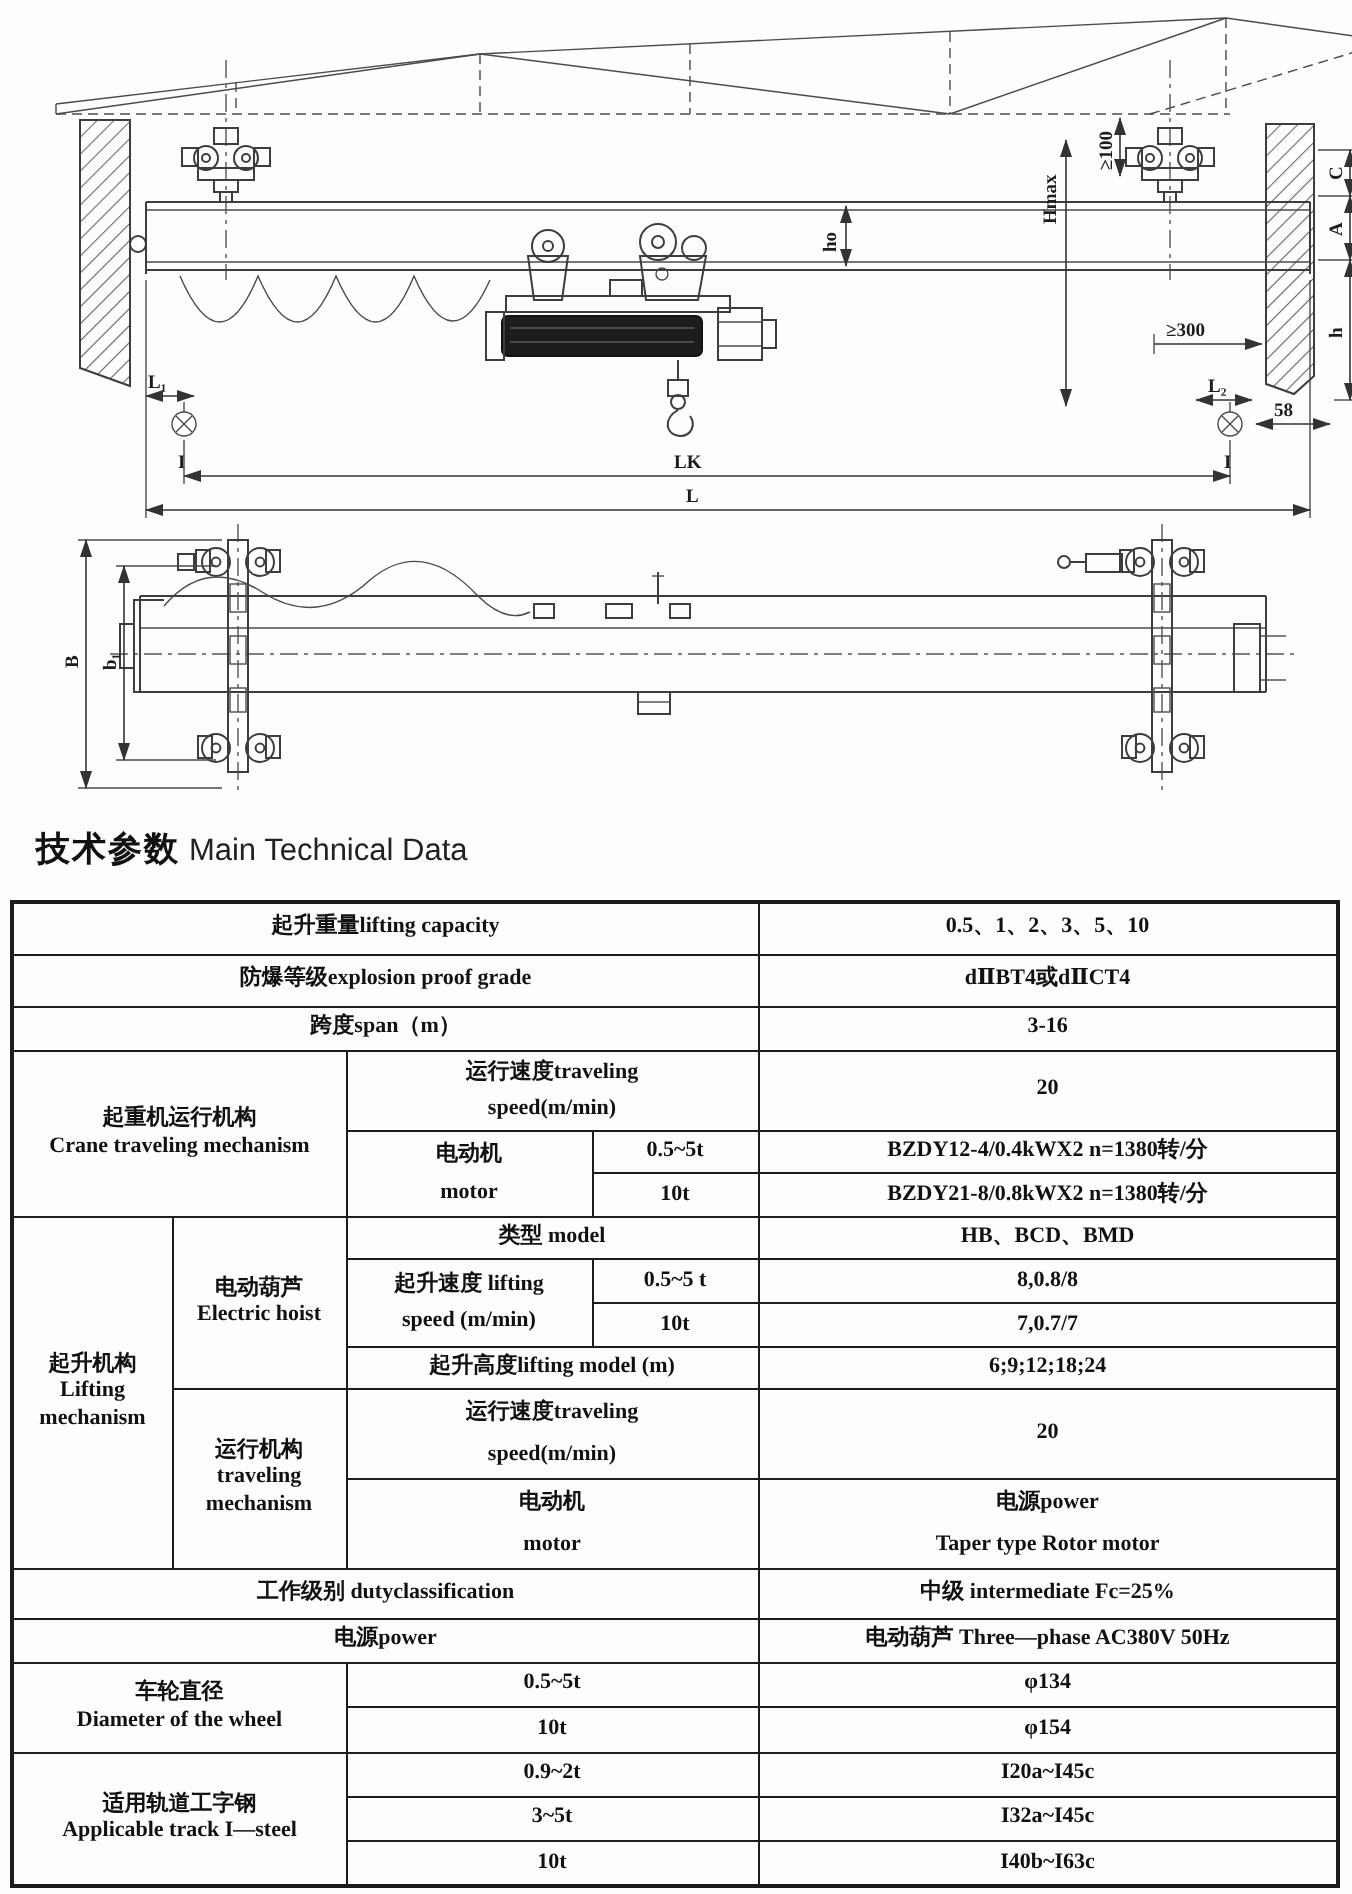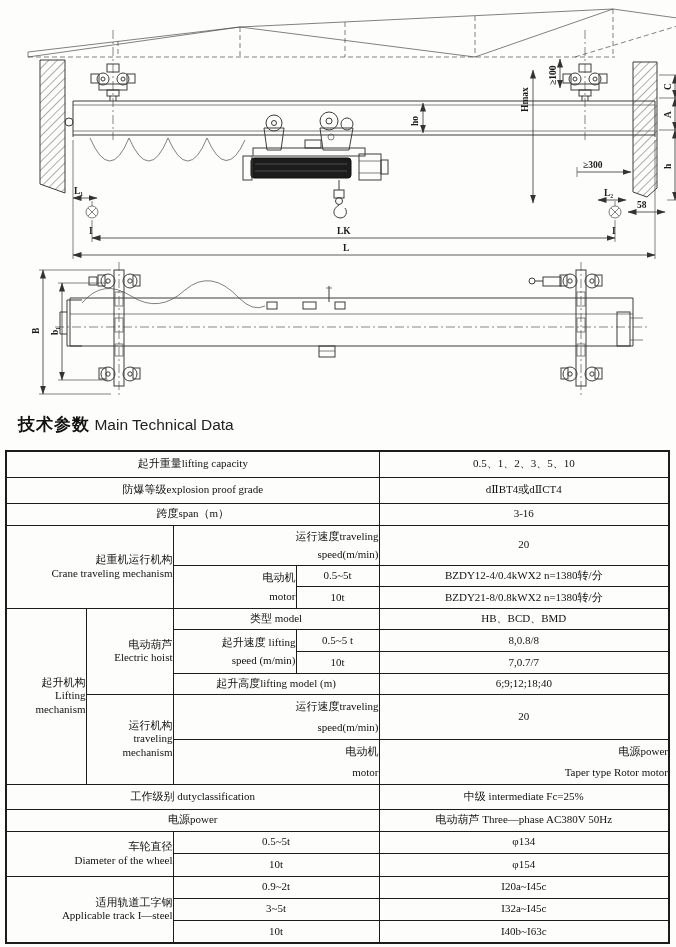--- a/index.html
+++ b/index.html
@@ -16,23 +16,23 @@
            font-size:9.5px;fill:#1c1c1c;}
   
   #heading{position:absolute;left:18px;top:413px;white-space:nowrap;
            font-family:"Liberation Sans","DejaVu Sans",sans-serif;}
   #heading .zh{font-size:17px;font-weight:bold;letter-spacing:1px;}
   #heading .en{font-size:15.5px;font-weight:normal;color:#222;}
   
   #spec{position:absolute;left:5px;top:450px;border-collapse:collapse;table-layout:fixed;
         width:663px;}
   #spec td{border:1px solid #1c1c1c;text-align:center;vertical-align:middle;
-           font-size:11px;font-weight:normal;padding:1px 0;line-height:1.25;color:#111;}
+           font-size:11px;font-weight:bold;padding:1px 10px;line-height:1.25;color:#111;}
   #spec{border:2px solid #1c1c1c;}
-  #spec td span{display:block;text-align:right;}
+  #spec td span{display:block;}
   #spec td.sp{line-height:1.7;}
   #spec td.sp2{line-height:1.9;}
 </style>
 </head>
 <body>
 
 <div id="page">
 
   <div id="drawing">
   <svg width="676" height="412" viewBox="0 0 676 412" xmlns="http://www.w3.org/2000/svg">
@@ -321,21 +321,21 @@
       </td>
       <td>0.5~5 t</td>
       <td>8,0.8/8</td>
     </tr>
     <tr style="height:22px">
       <td>10t</td>
       <td>7,0.7/7</td>
     </tr>
     <tr style="height:21px">
       <td colspan="2">起升高度lifting model (m)</td>
-      <td>6;9;12;18;40</td>
+      <td>6;9;12;18;24</td>
     </tr>
     <tr style="height:43px">
       <td rowspan="2">
         <span>运行机构</span>
         <span>traveling mechanism</span>
       </td>
       <td colspan="2" class="sp2">
         <span>运行速度traveling</span>
             <span>speed(m/min)</span>
       </td>

